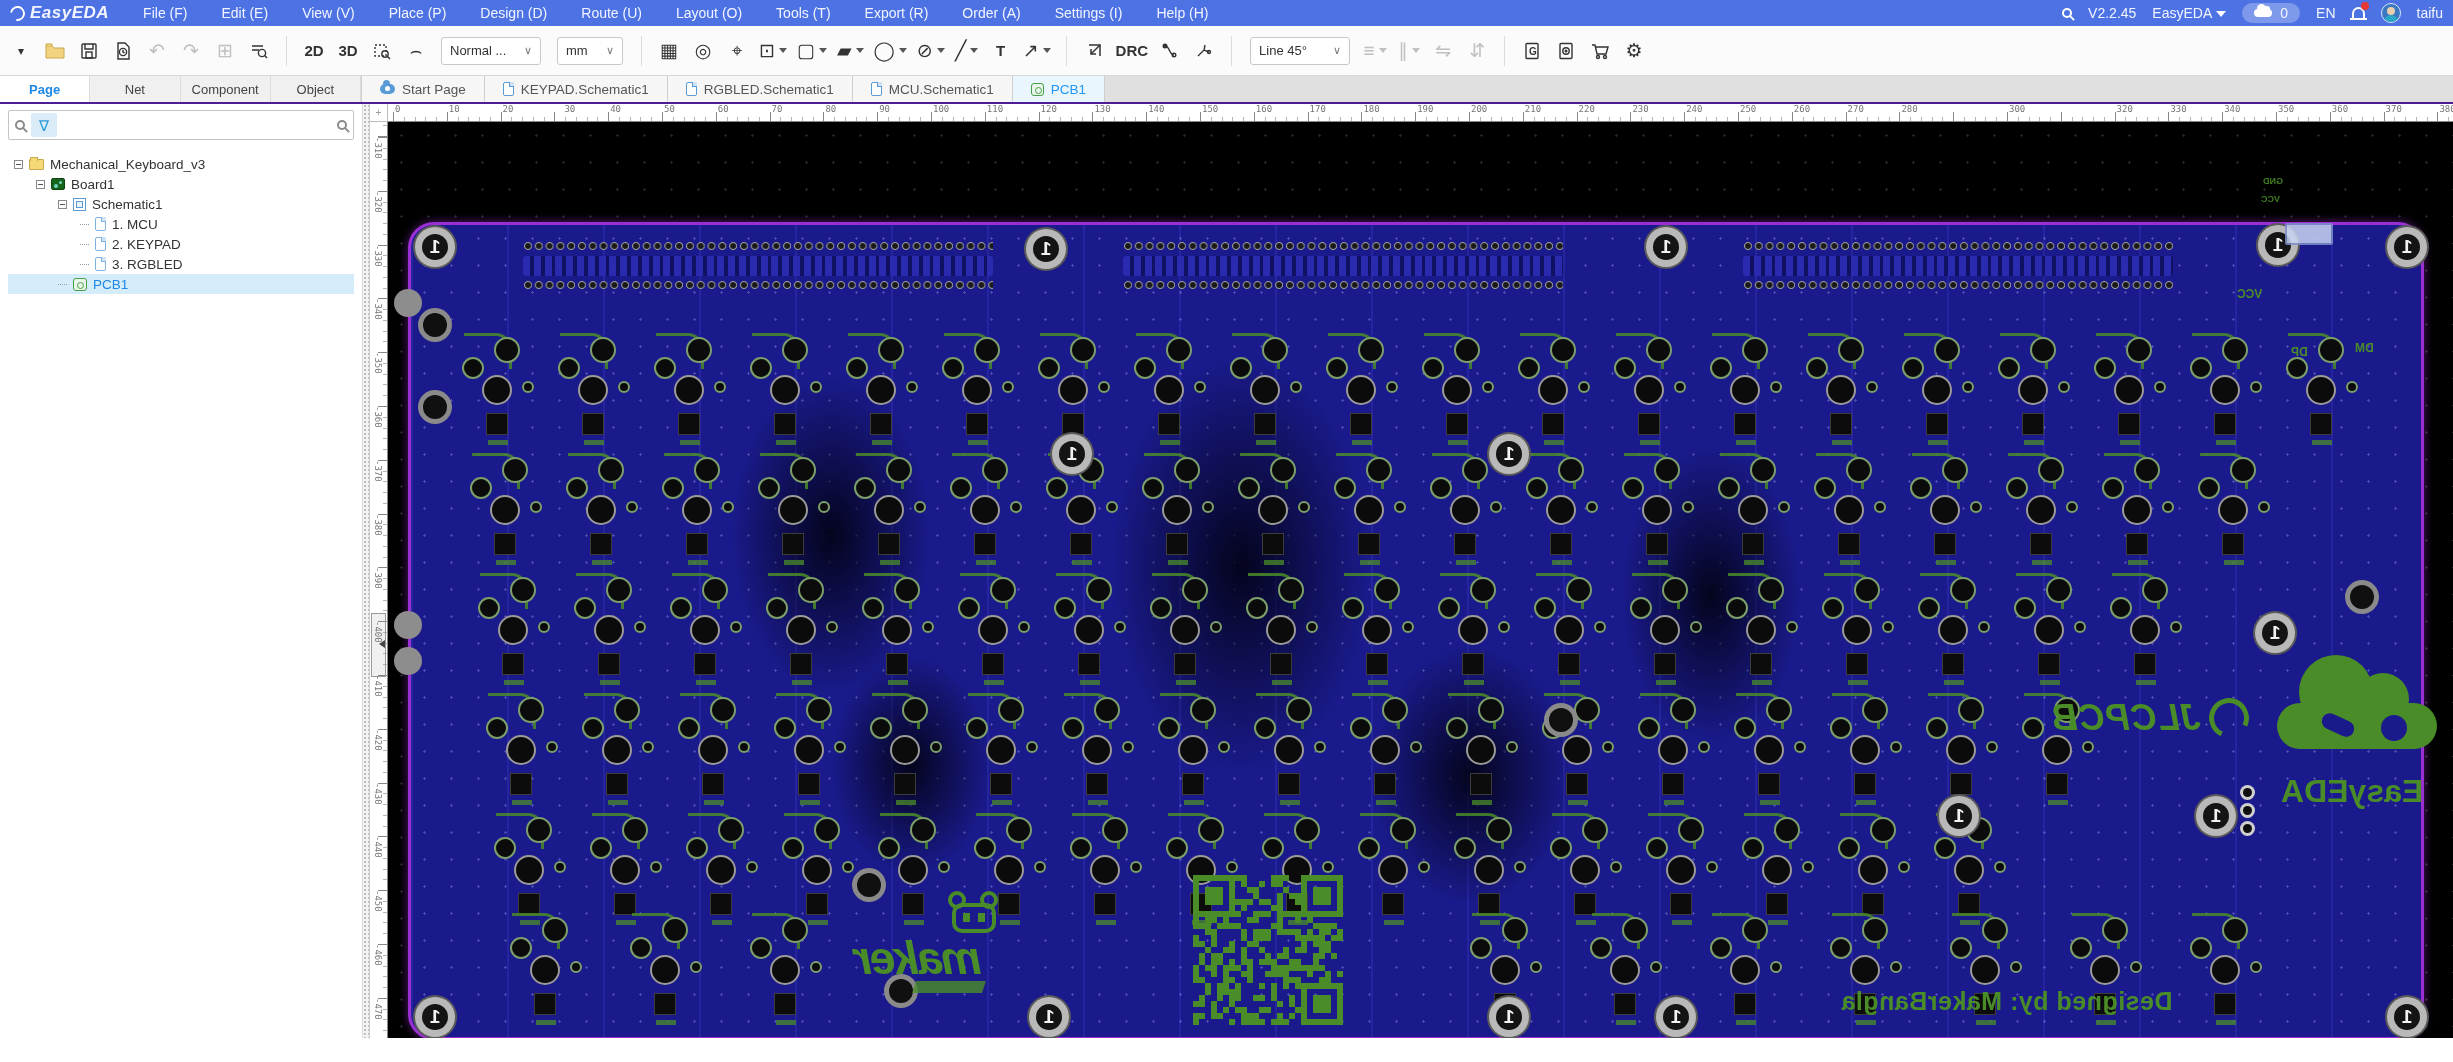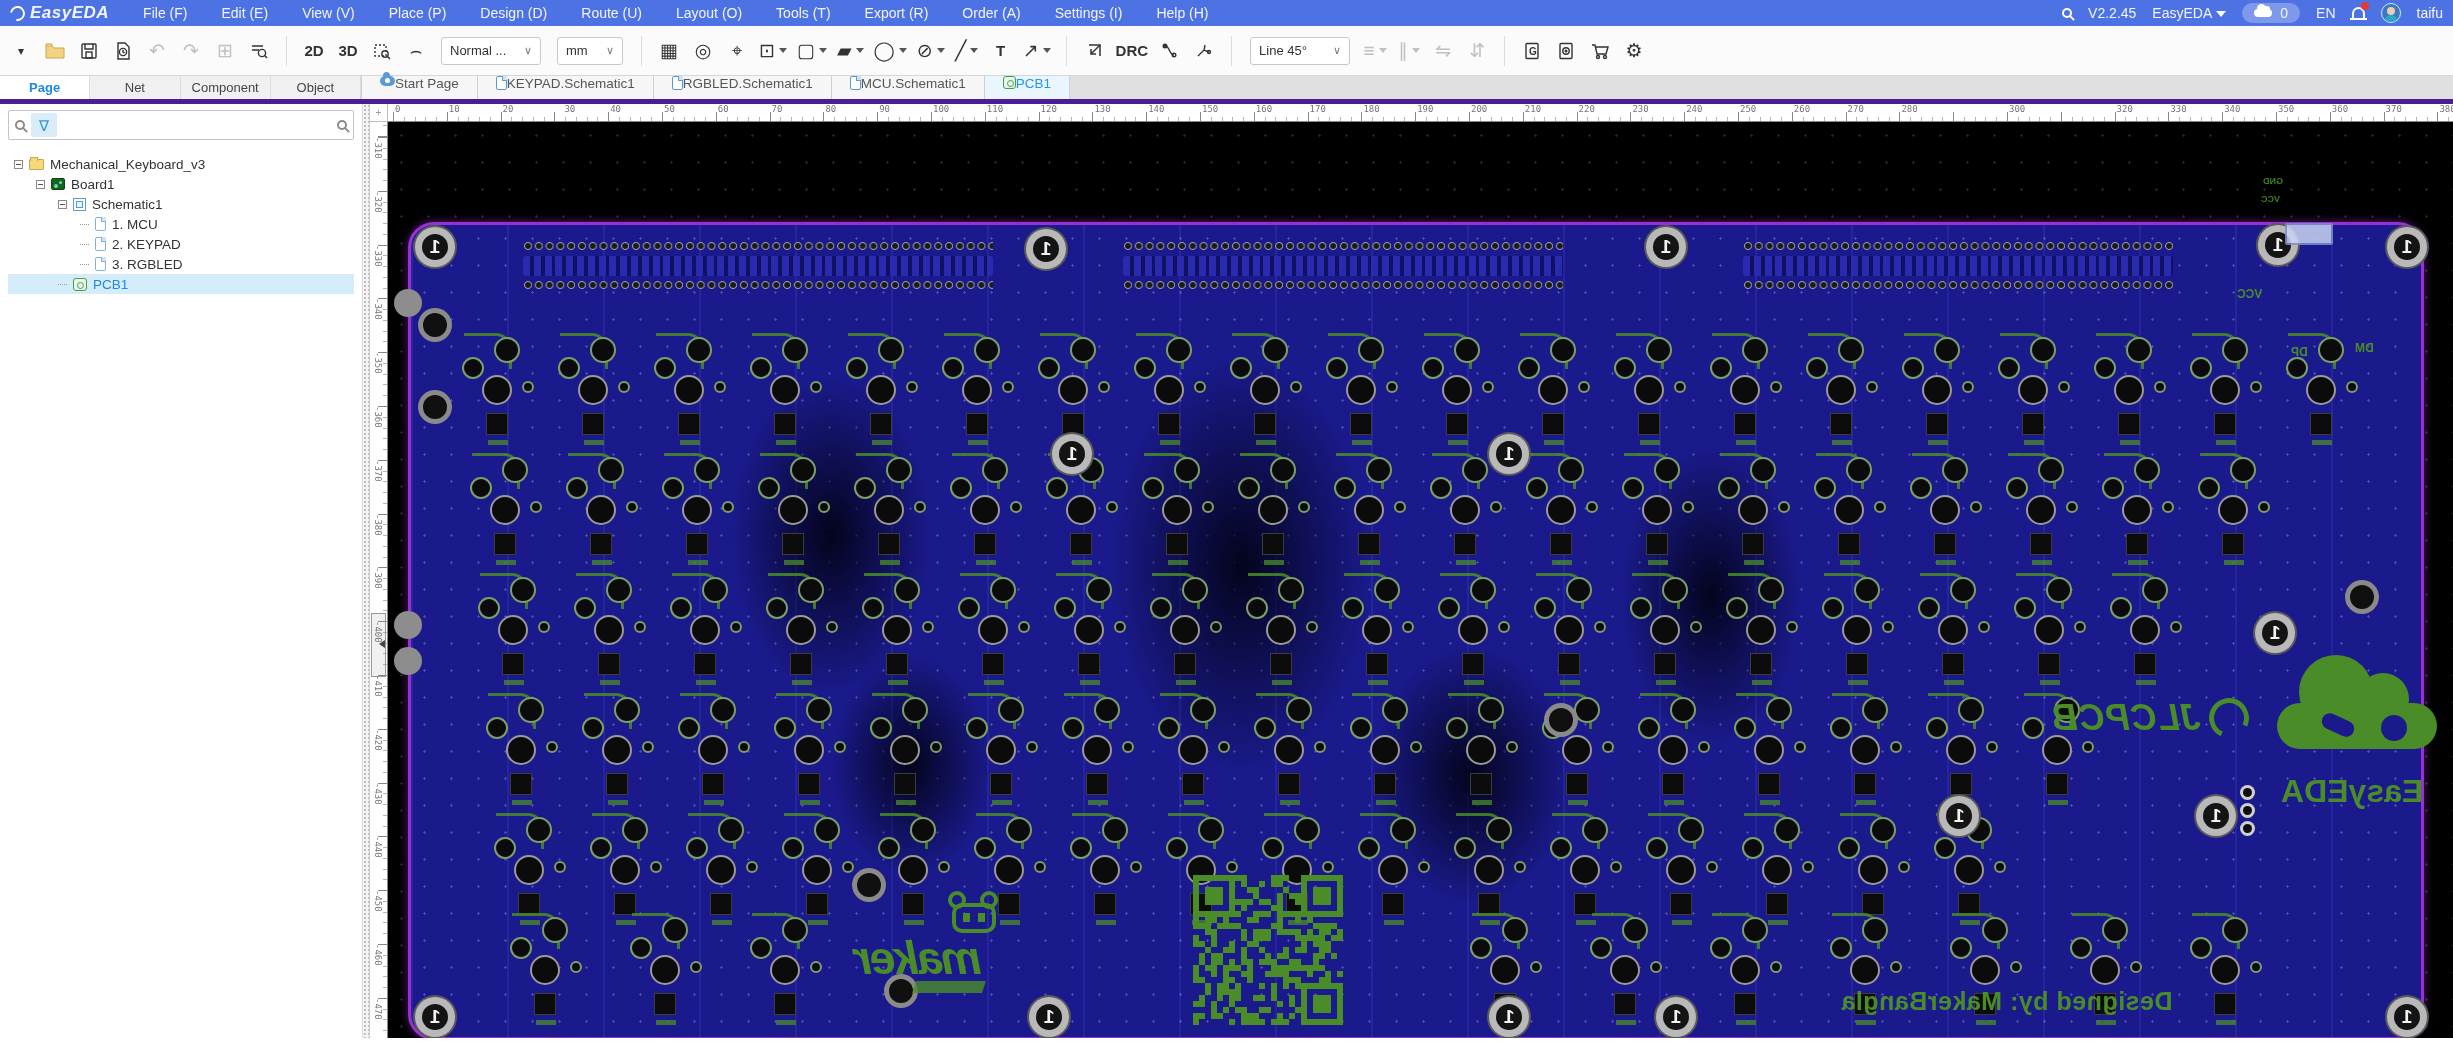--- a/index.html
+++ b/index.html
@@ -39,26 +39,26 @@
   .tb-btn .glyph.small{font-size:12px}
   .tb-btn .glyph.text{font-size:15px;font-weight:bold}
   .tb-btn.disabled{color:#c0c0c0}
   .tb-caret{width:0;height:0;border-left:4px solid transparent;border-right:4px solid transparent;border-top:5px solid #555;display:inline-block;margin-left:2px}
   .tb-btn.disabled .tb-caret{border-top-color:#c0c0c0}
   .tb-sep{width:1px;height:30px;background:#ddd;margin:0 8px}
   .tb-select{border:1px solid #c9c9c9;border-radius:3px;height:28px;display:flex;align-items:center;justify-content:space-between;padding:0 8px;font-size:13px;color:#333;min-width:100px;background:#fff;margin:0 6px}
   .tb-select.narrow{min-width:66px}
   .tb-select .vee{color:#777;font-size:11px;margin-left:10px}
   
-  .tabrow{height:28px;display:flex;background:#e9e9e9;border-bottom:5px solid #4c1d95}
+  .tabrow{height:28px;display:flex;background:#e9e9e9;border-bottom:2px solid #4c1d95}
   .panel-tabs{width:362px;display:flex;background:#f0f0f0;border-right:1px solid #d0d0d0}
   .panel-tab{flex:1;display:flex;align-items:center;justify-content:center;font-size:13px;color:#444;border-right:1px solid #dcdcdc;background:#f0f0f0}
   .panel-tab.active{background:#fff;color:#1e88e5;font-weight:bold}
   .doc-tabs{display:flex;flex:1;background:#e0e0e0}
-  .doc-tab{display:flex;align-items:flex-start;padding:0 18px;font-size:13.5px;color:#555;background:#f6f6f6;border-right:1px solid #cfcfcf}
+  .doc-tab{display:flex;align-items:center;gap:7px;padding:0 18px;font-size:13.5px;color:#555;background:#f6f6f6;border-right:1px solid #cfcfcf}
   .doc-tab.active{background:#e9f6fe;color:var(--accent)}
   .doc-rest{flex:1;background:#e0e0e0}
   .ic-home{width:15px;height:10px;background:#5b9bd5;border-radius:6px;position:relative}
   .ic-home::before{content:"";position:absolute;width:7px;height:7px;background:#5b9bd5;border-radius:50%;top:-4px;left:3px}
   .ic-home::after{content:"";position:absolute;width:5px;height:5px;background:#fff;border-radius:50%;top:2px;left:5px}
   .ic-doc{width:11px;height:14px;border:1.5px solid #5b9bd5;border-radius:2px;position:relative;background:#fff}
   .ic-doc::after{content:"";position:absolute;right:-1px;top:-1px;width:4px;height:4px;background:#cfe3f5;border-left:1.5px solid #5b9bd5;border-bottom:1.5px solid #5b9bd5}
   .ic-pcb{width:13px;height:13px;border:1.5px solid #43a047;border-radius:3px;background:#eaf6ea;position:relative}
   .ic-pcb::after{content:"";position:absolute;width:5px;height:5px;border:1.5px solid #43a047;border-radius:50%;left:3px;top:3px}
   

